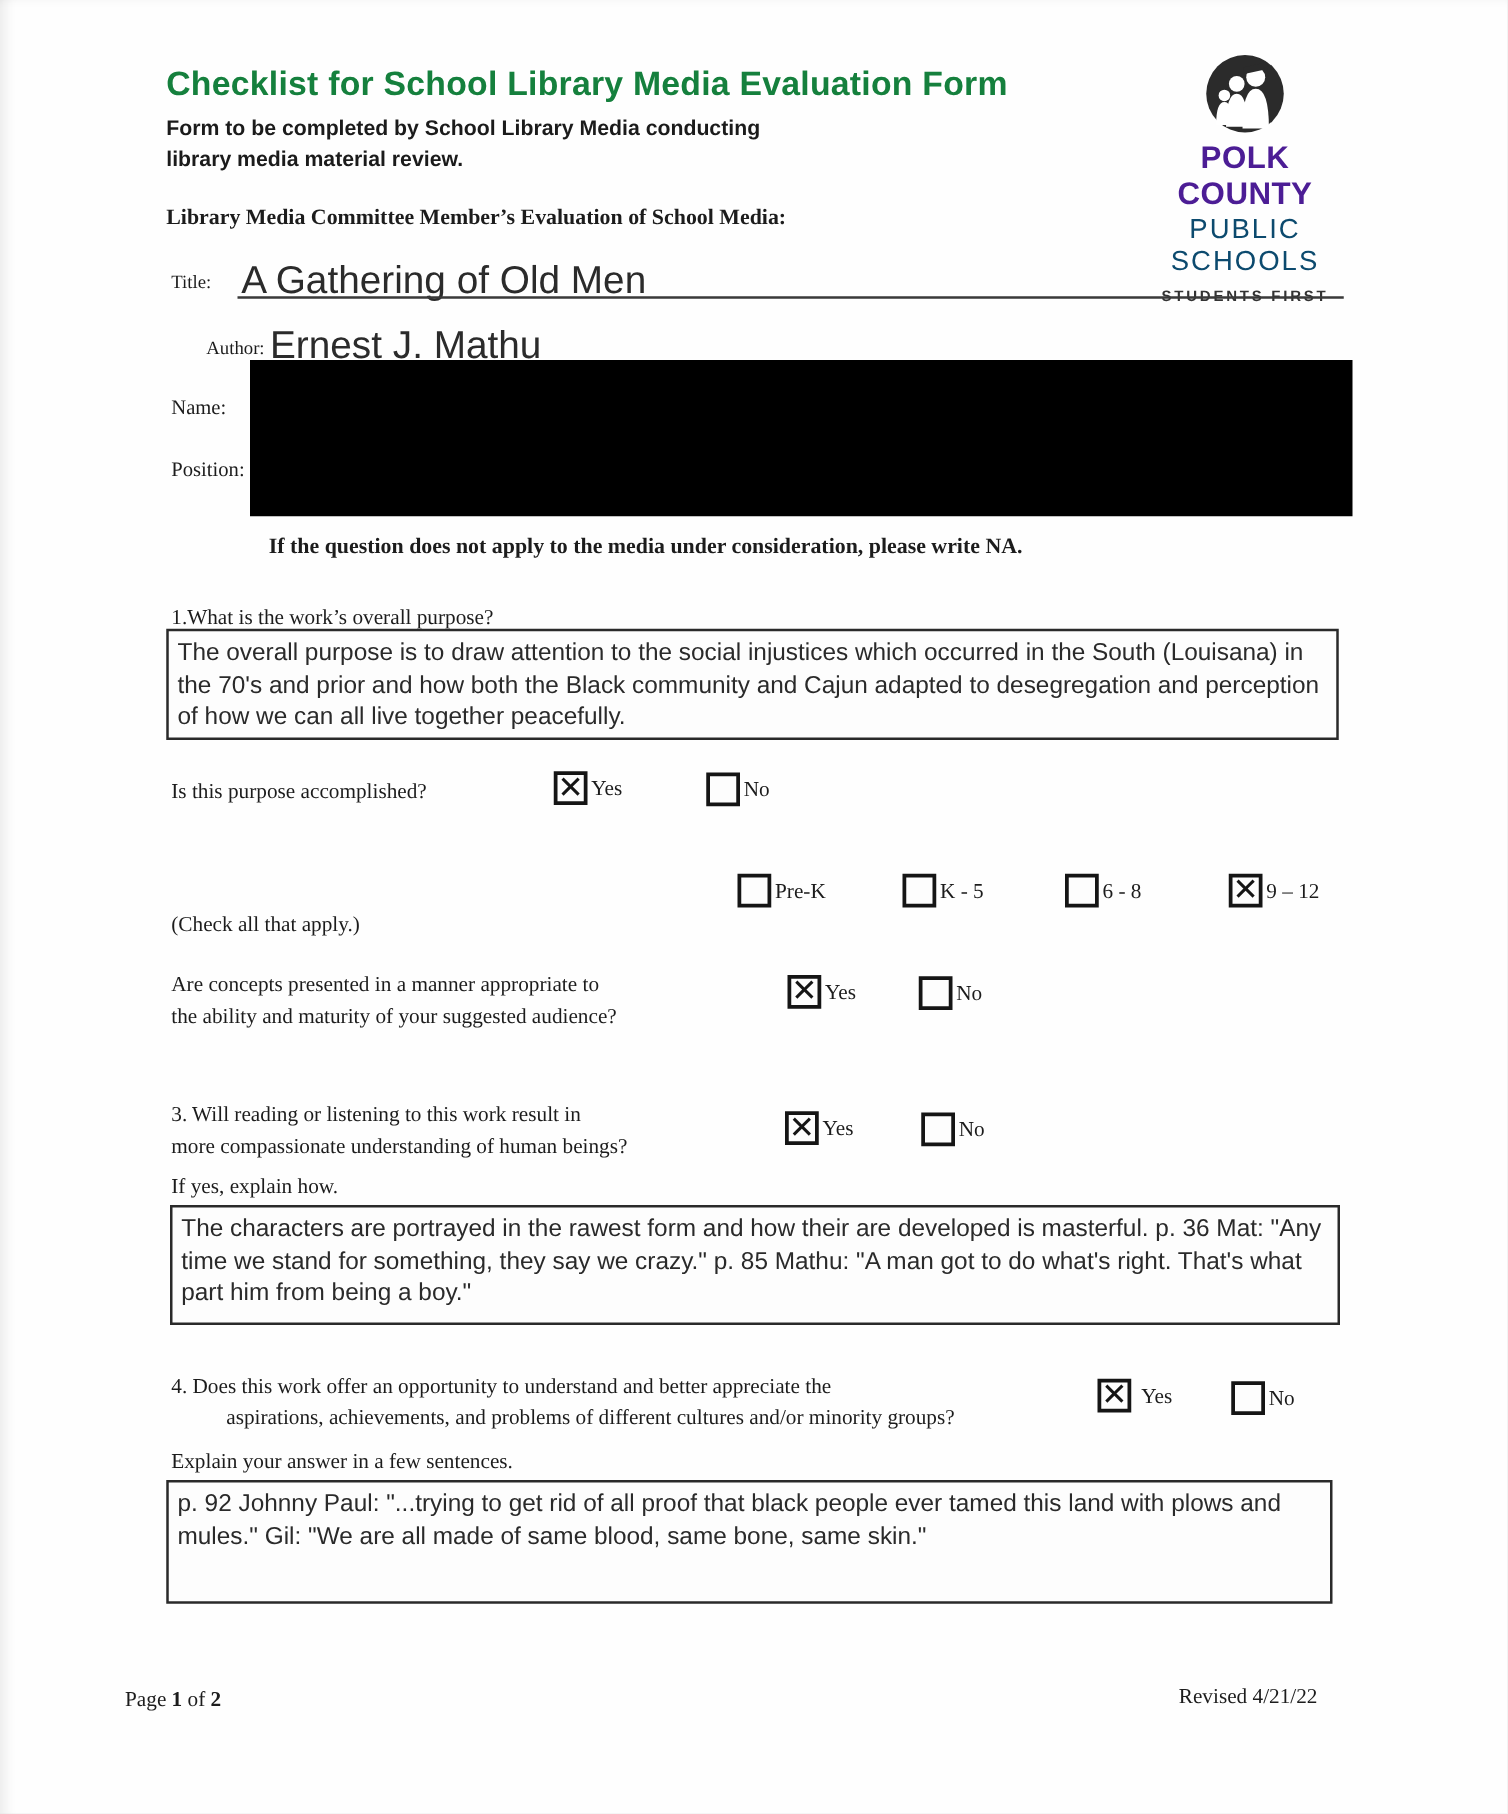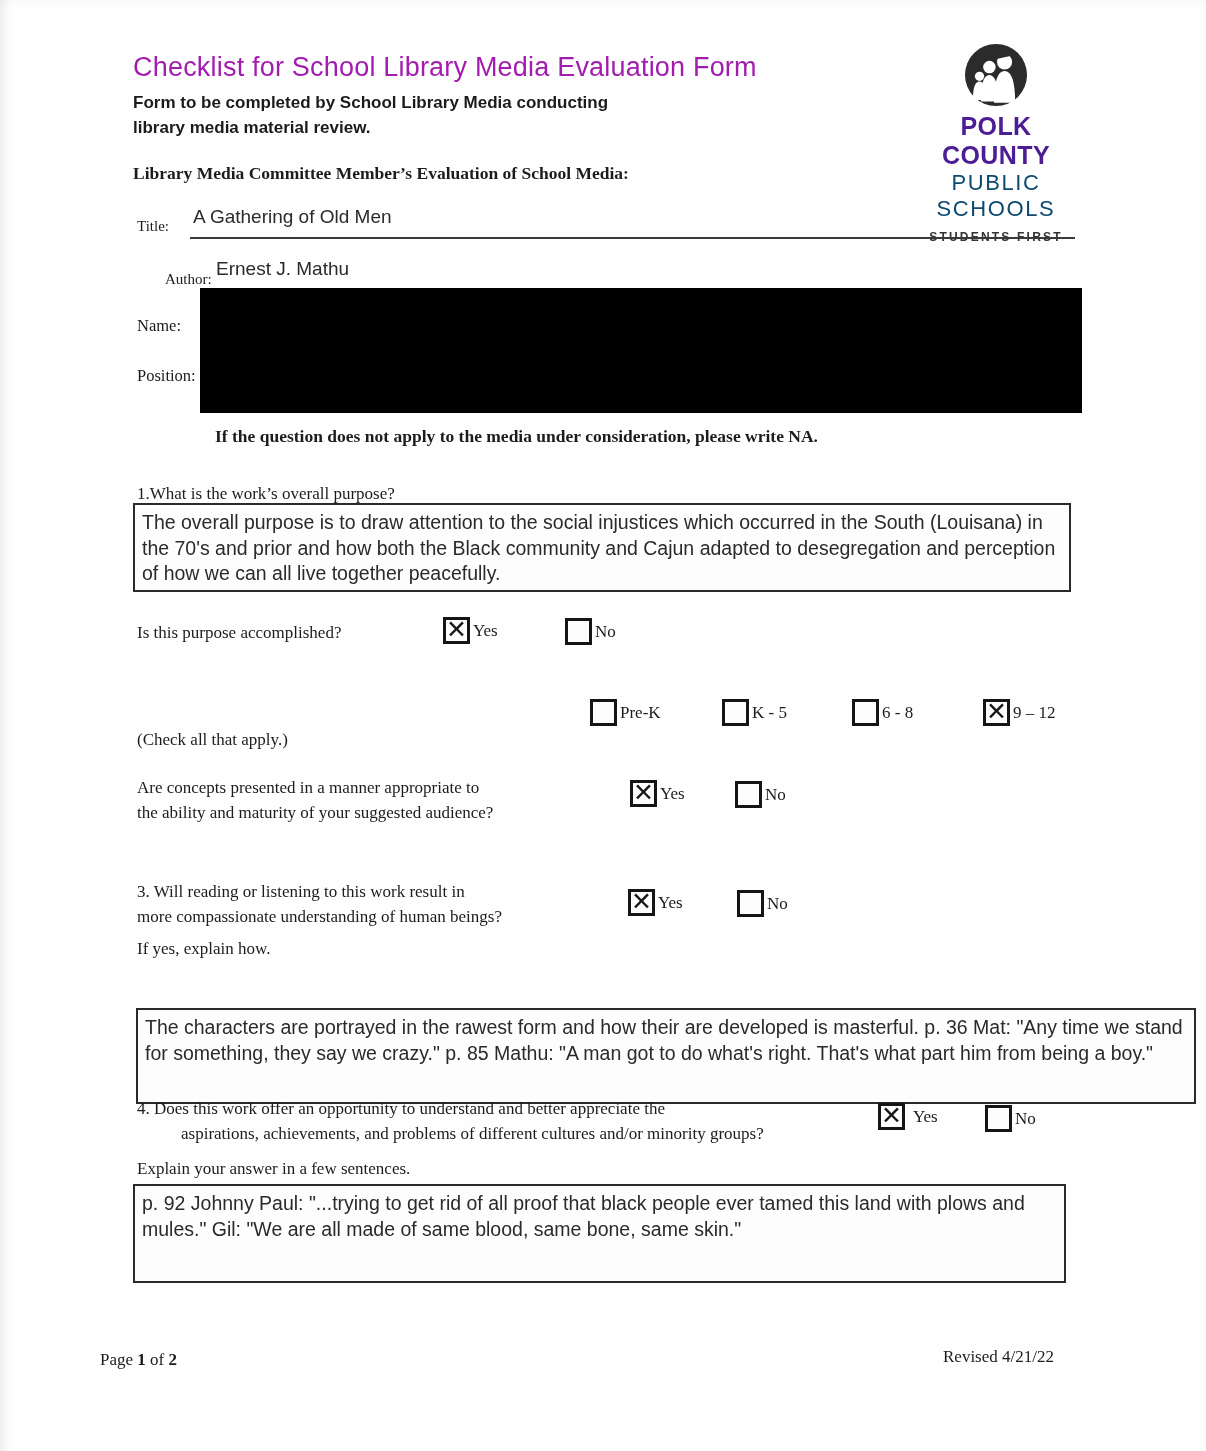--- a/index.html
+++ b/index.html
@@ -3,31 +3,31 @@
 <meta charset="utf-8">
 <style>
   html,body{margin:0;padding:0;background:#e9e9e9;}
   .page{
     position:relative;width:1206px;height:1451px;background:#fefefe;
     font-family:"Liberation Serif",serif;color:#1c1c1c;overflow:hidden;
     box-shadow:inset 14px 0 10px -10px rgba(0,0,0,.08), inset 0 6px 8px -6px rgba(0,0,0,.05);
   }
   .abs{position:absolute;}
   
-  .h1{font-family:"Liberation Sans",sans-serif;font-weight:400;font-size:27px;letter-spacing:.2px;color:#a21caf;}
+  .h1{font-family:"Liberation Sans",sans-serif;font-weight:700;font-size:27px;letter-spacing:.2px;color:#15803d;}
   .sub{font-family:"Liberation Sans",sans-serif;font-weight:700;font-size:17px;color:#1b1b1b;line-height:25px;}
   .sect{font-weight:700;font-size:17.5px;}
   
   .logo-org1{font-family:"Liberation Sans",sans-serif;font-weight:700;font-size:25px;letter-spacing:.4px;color:#4c1d95;}
   .logo-org2{font-family:"Liberation Sans",sans-serif;font-weight:400;font-size:22px;letter-spacing:1.6px;color:#0c4a6e;text-align:center;}
   .logo-tag{font-family:"Liberation Sans",sans-serif;font-weight:700;font-size:12px;letter-spacing:2.2px;color:#333;}
   
   .lbl{font-size:16.5px;}
   .lbl-sm{font-size:15px;}
-  .val{font-family:"Liberation Sans",sans-serif;font-size:19px;color:#2b2b2b;}
+  .val{font-family:"Liberation Sans",sans-serif;font-size:31px;color:#2b2b2b;}
   .rule{background:#3a3a3a;height:2px;}
   .redact{background:#000;}
   .instr{font-weight:700;font-size:17.5px;}
   .q{font-size:17px;line-height:25px;text-align:right;}
   .ansbox{border:2px solid #2a2a2a;background:#fdfdfd;box-sizing:border-box;}
   .ans{font-family:"Liberation Sans",sans-serif;font-size:19.5px;line-height:25.5px;color:#2a2a2a;padding:5px 9px 0 7px;}
   
   .cbrow{display:flex;align-items:center;gap:3px;}
   .cb{display:inline-block;position:relative;width:21px;height:21px;border:3px solid #151515;background:#fdfdfd;flex:0 0 auto;}
   .cb-mark{
@@ -149,21 +149,21 @@
       </span>
     <span class="cb-lbl">Yes</span>
   </div>
   <div class="abs cbrow" style="left:737px;top:890px;">
     <span class="cb">
         <span class="cb-mark"></span>
       </span>
     <span class="cb-lbl">No</span>
   </div>
   <div class="abs q" style="left:137px;top:936px;">If yes, explain how.</div>
-  <div class="abs ansbox" style="left:136px;top:1008px;width:1060px;height:96px;">
+  <div class="abs ansbox" style="left:136px;top:964px;width:936px;height:96px;">
     <div class="ans">The characters are portrayed in the rawest form and how their are developed is masterful. p. 36 Mat: "Any time we stand for something, they say we crazy."  p. 85 Mathu: "A man got to do what's right. That's what part him from being a boy."</div>
   </div>
 
   <div class="abs q" style="left:137px;top:1096px;">4. Does this work offer an opportunity to understand and better appreciate the</div>
   <div class="abs q" style="left:137px;top:1121px;margin-left:44px;">aspirations, achievements, and problems of different cultures and/or minority groups?</div>
   <div class="abs cbrow gap8" style="left:878px;top:1103px;">
     <span class="cb">
         <span class="cb-mark">✕</span>
       </span>
     <span class="cb-lbl">Yes</span>

